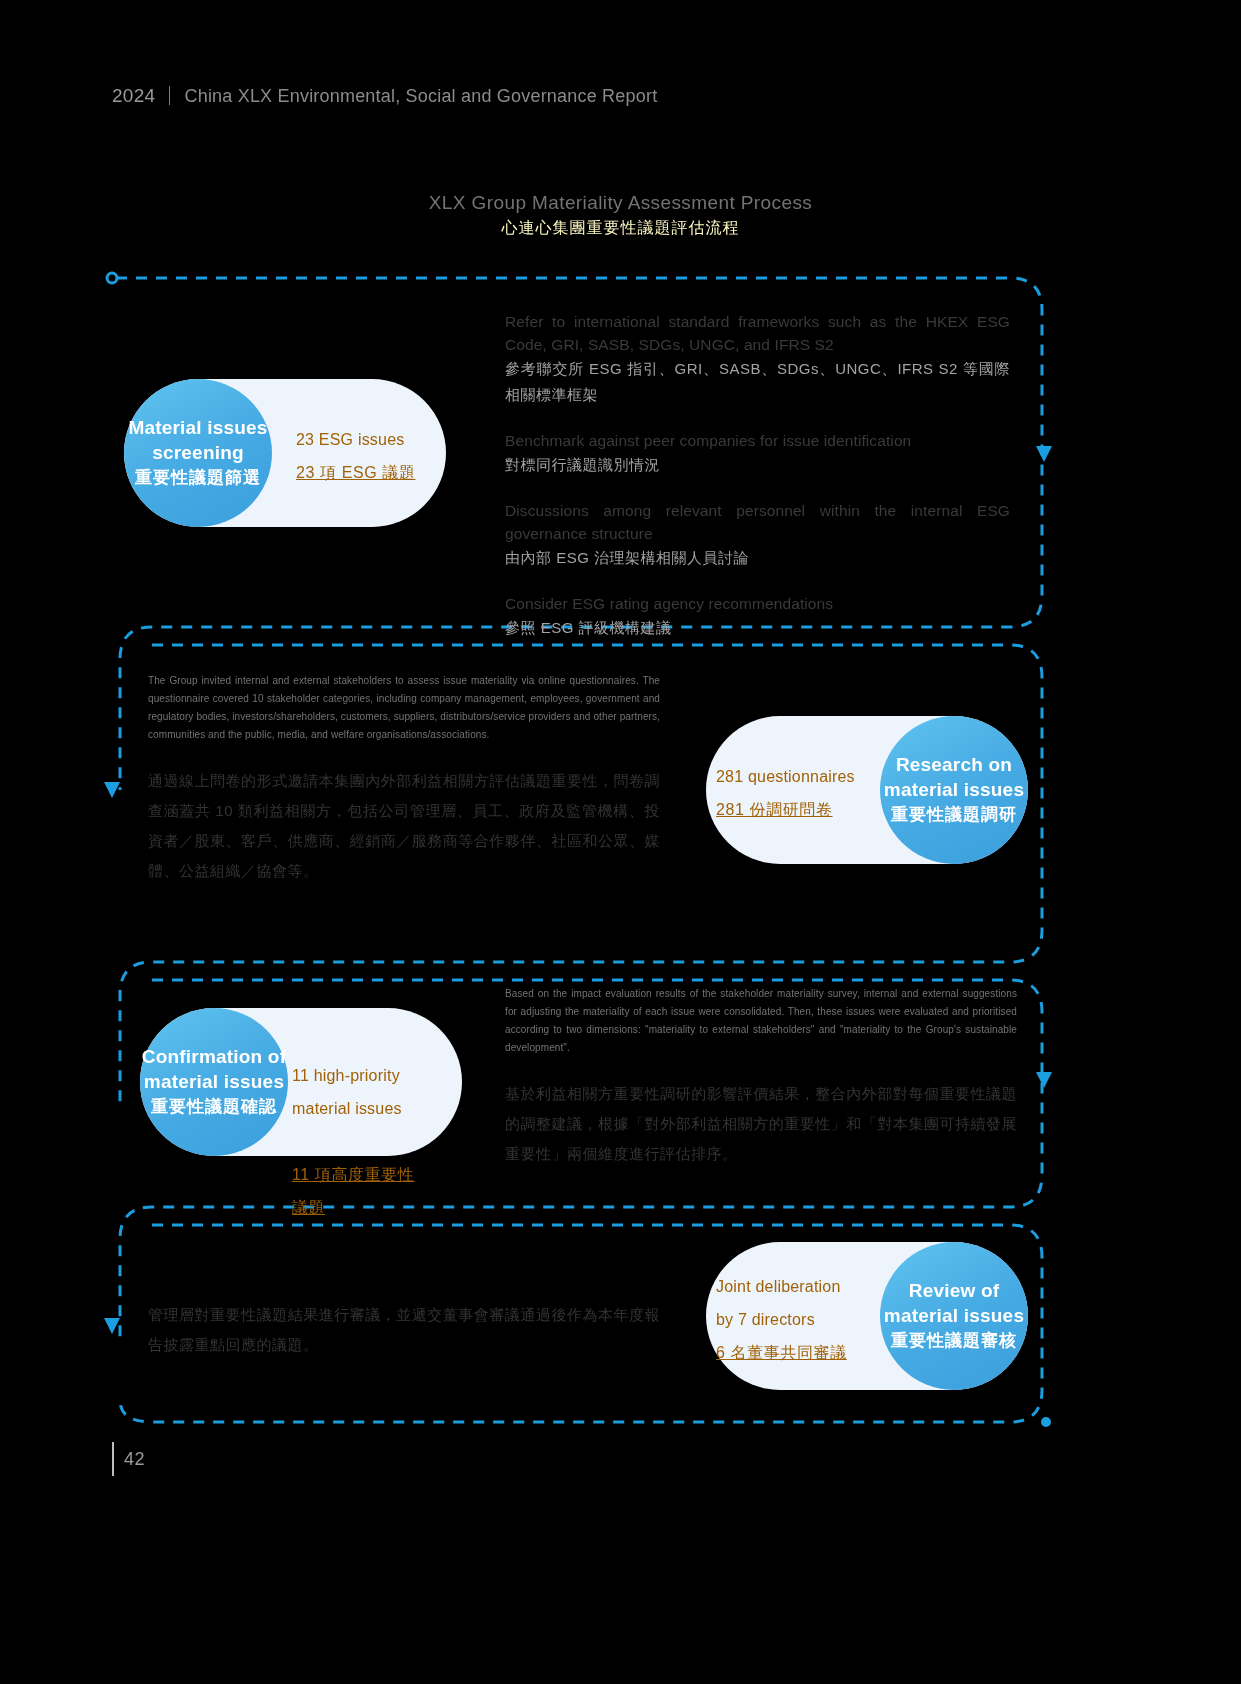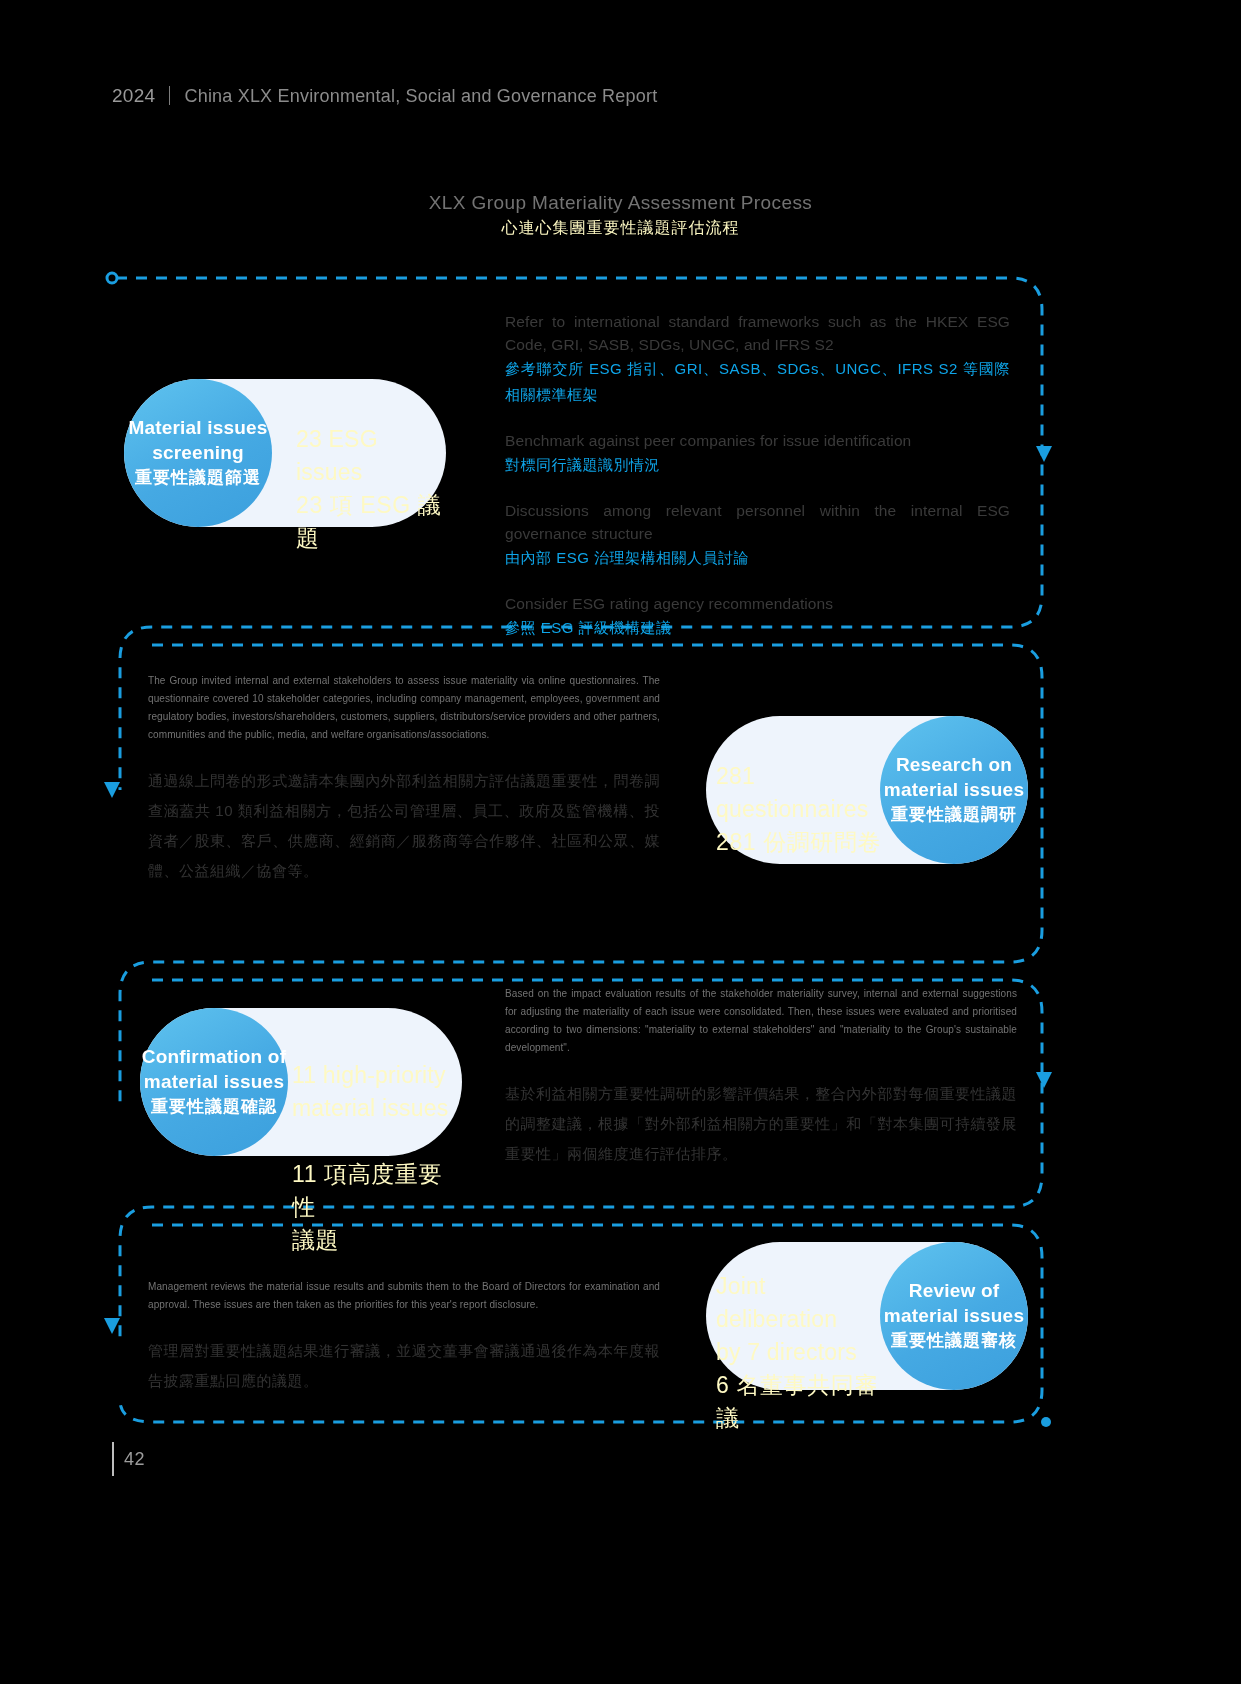--- a/index.html
+++ b/index.html
@@ -111,27 +111,28 @@
   }
   .circle .c-zh {
     font-size: 17px;
     font-weight: bold;
     line-height: 26px;
     letter-spacing: 1px;
   }
 
   .metric {
     position: absolute;
-    color: #fef9c3;
-    font-size: 23px;
+    color: #a16207;
+    font-size: 16px;
     line-height: 33px;
     letter-spacing: 0.2px;
   }
   .metric .m-zh {
     letter-spacing: 0.6px;
+    text-decoration: underline;
   }
 
   
   .body-text {
     position: absolute;
     color: #3b3b3b;
   }
   .body-text p {
     margin: 0;
   }
@@ -152,21 +153,21 @@
   .gap-md { height: 22px; }
 
   .bullet-group .en {
     font-size: 15.5px;
     line-height: 23px;
     color: #3a3a3a;
   }
   .bullet-group .zh {
     font-size: 15px;
     line-height: 26px;
-    color: #0ea5e9;
+    color: #a3a3a3;
     letter-spacing: 0.5px;
   }
   .bullet-group .item { margin-bottom: 21px; }
   .bullet-group .item:last-child { margin-bottom: 0; }
 
   
   .footer {
     position: absolute;
     left: 112px;
     top: 1442px;
@@ -302,21 +303,20 @@
 material issues</div>
       <div class="c-zh">重要性議題審核</div>
     </div>
     <div class="metric" style="left:716px; top:1270px; width:170px;">
       <div style="white-space:pre-line;">Joint deliberation
 by 7 directors</div>
       <div class="m-zh">6 名董事共同審議</div>
     </div>
 
     <div class="body-text" style="left:148px; top:1278px; width:512px;">
-      <p class="en">Management reviews the material issue results and submits them to the Board of Directors for examination and approval. These issues are then taken as the priorities for this year's report disclosure.</p>
       <div class="gap-md"></div>
       <p class="zh">管理層對重要性議題結果進行審議，並遞交董事會審議通過後作為本年度報告披露重點回應的議題。</p>
     </div>
   </div>
 
   <div class="footer">
     <div class="bar"></div>
     <div class="num">42</div>
   </div>
 

